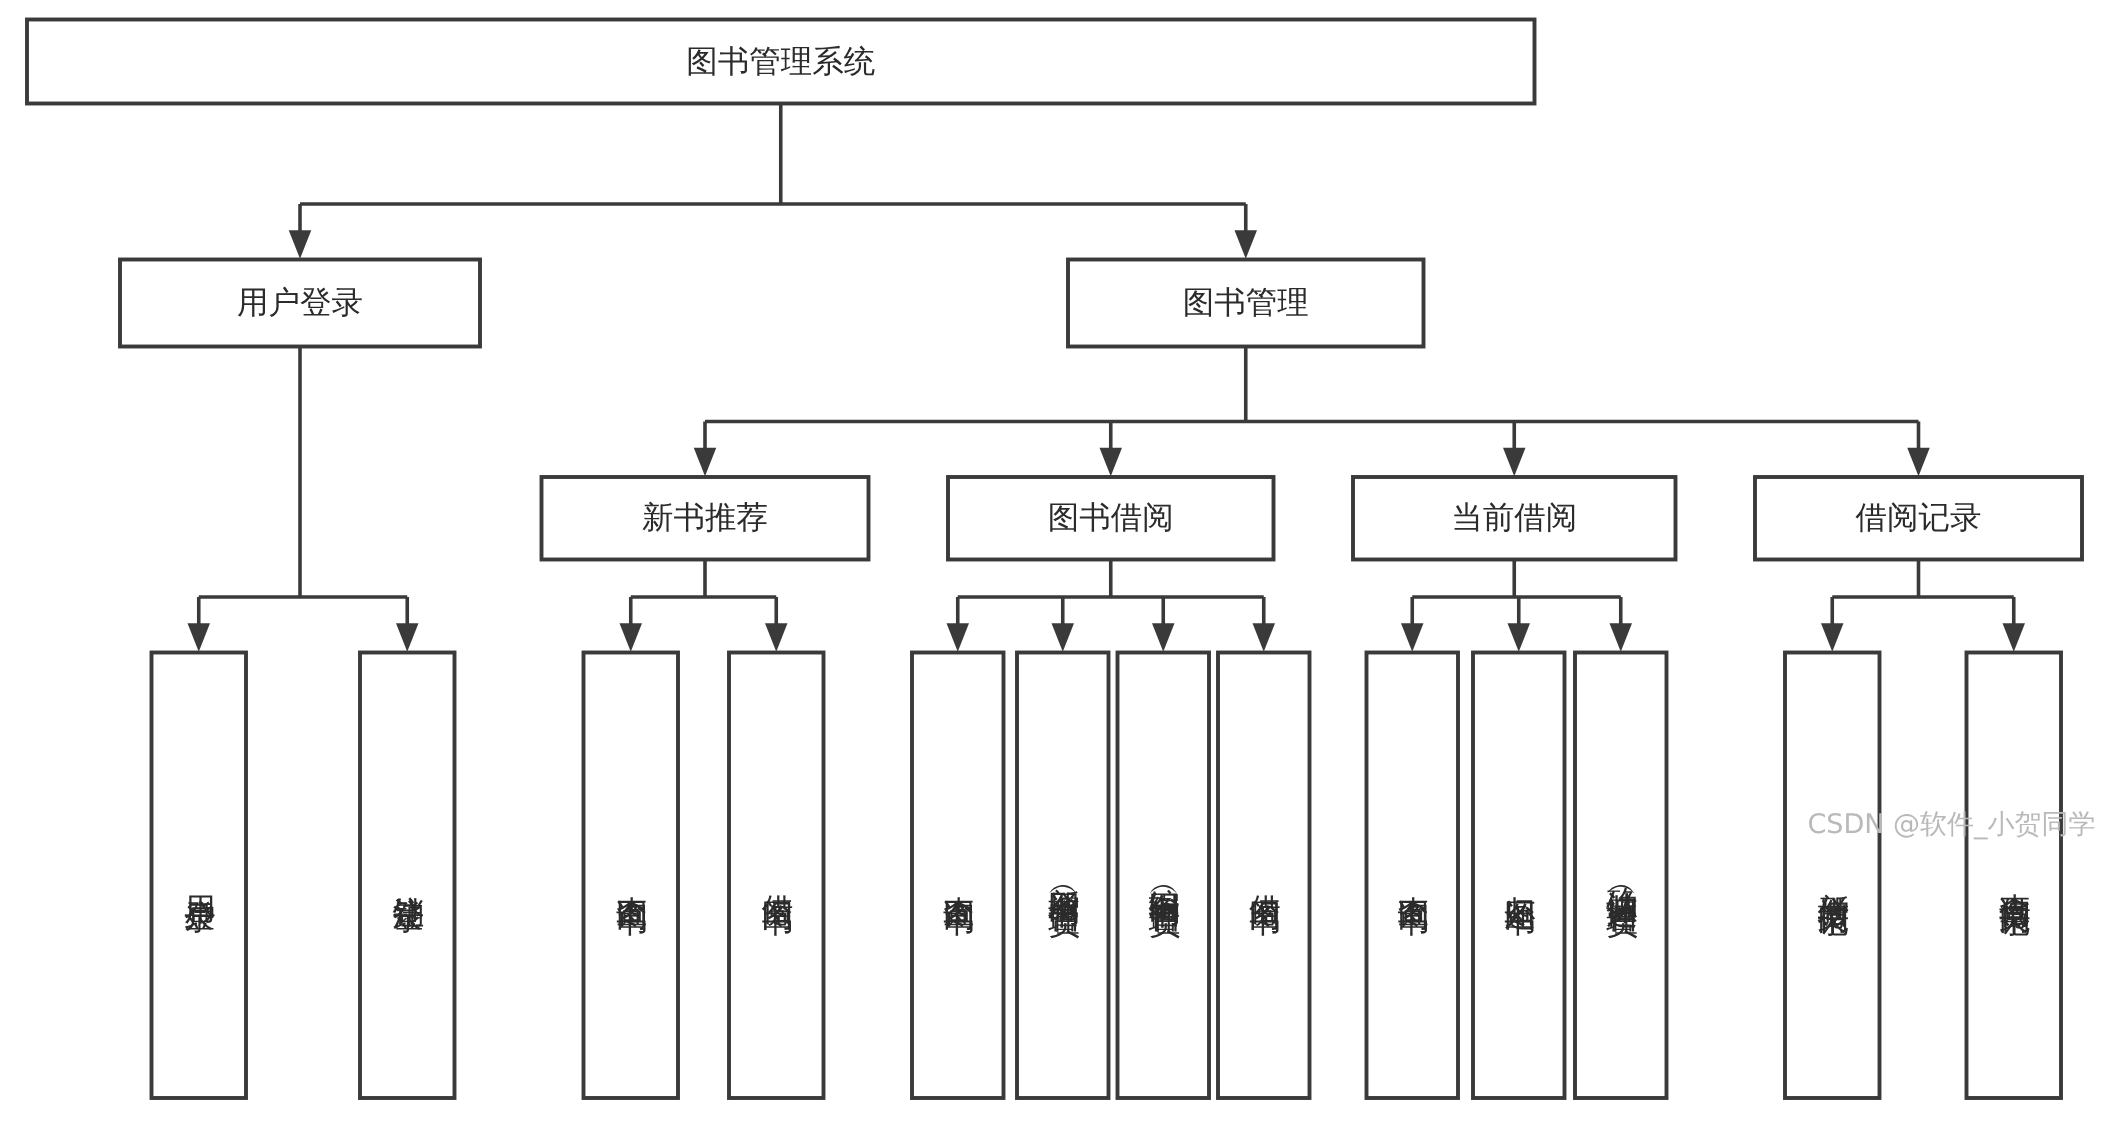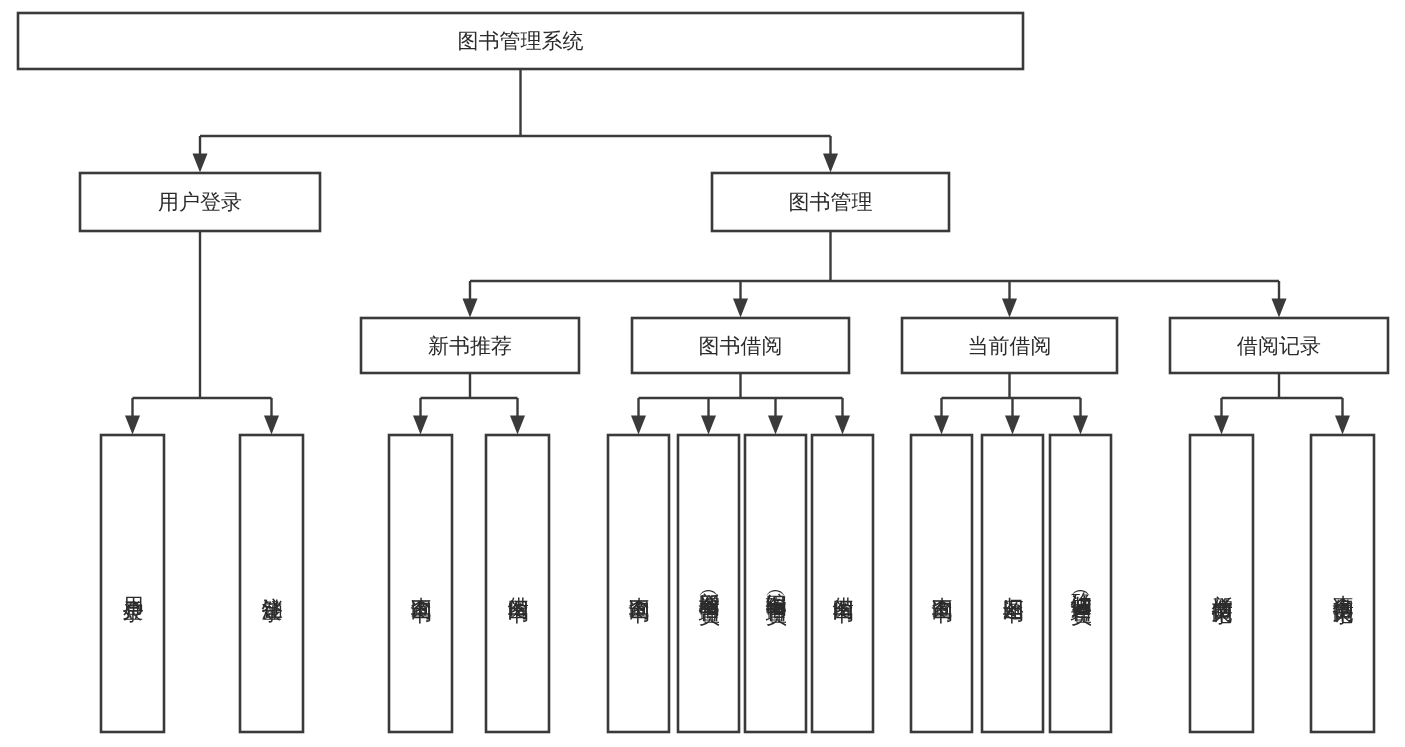--- a/index.html
+++ b/index.html
@@ -177,13 +177,14 @@
       <div class="vlabel" style="left: 678px; top: 435px; width: 61px; height: 297px;">新增图书（管理员）</div>
       <div class="vlabel" style="left: 745px; top: 435px; width: 61px; height: 297px;">编辑图书（管理员）</div>
       <div class="vlabel" style="left: 812px; top: 435px; width: 61px; height: 297px;">借阅图书</div>
       <div class="vlabel" style="left: 911px; top: 435px; width: 61px; height: 297px;">查询图书</div>
       <div class="vlabel" style="left: 982px; top: 435px; width: 61px; height: 297px;">归还图书</div>
       <div class="vlabel" style="left: 1050px; top: 435px; width: 61px; height: 297px;">确认归还（管理员）</div>
       <div class="vlabel" style="left: 1190px; top: 435px; width: 63px; height: 297px;">新增借阅记录</div>
       <div class="vlabel" style="left: 1311px; top: 435px; width: 63px; height: 297px;">查询借阅记录</div>
     </div>
 
+  <div class="watermark">CSDN @软件_小贺同学</div>
 </div>
 
 </body></html>

